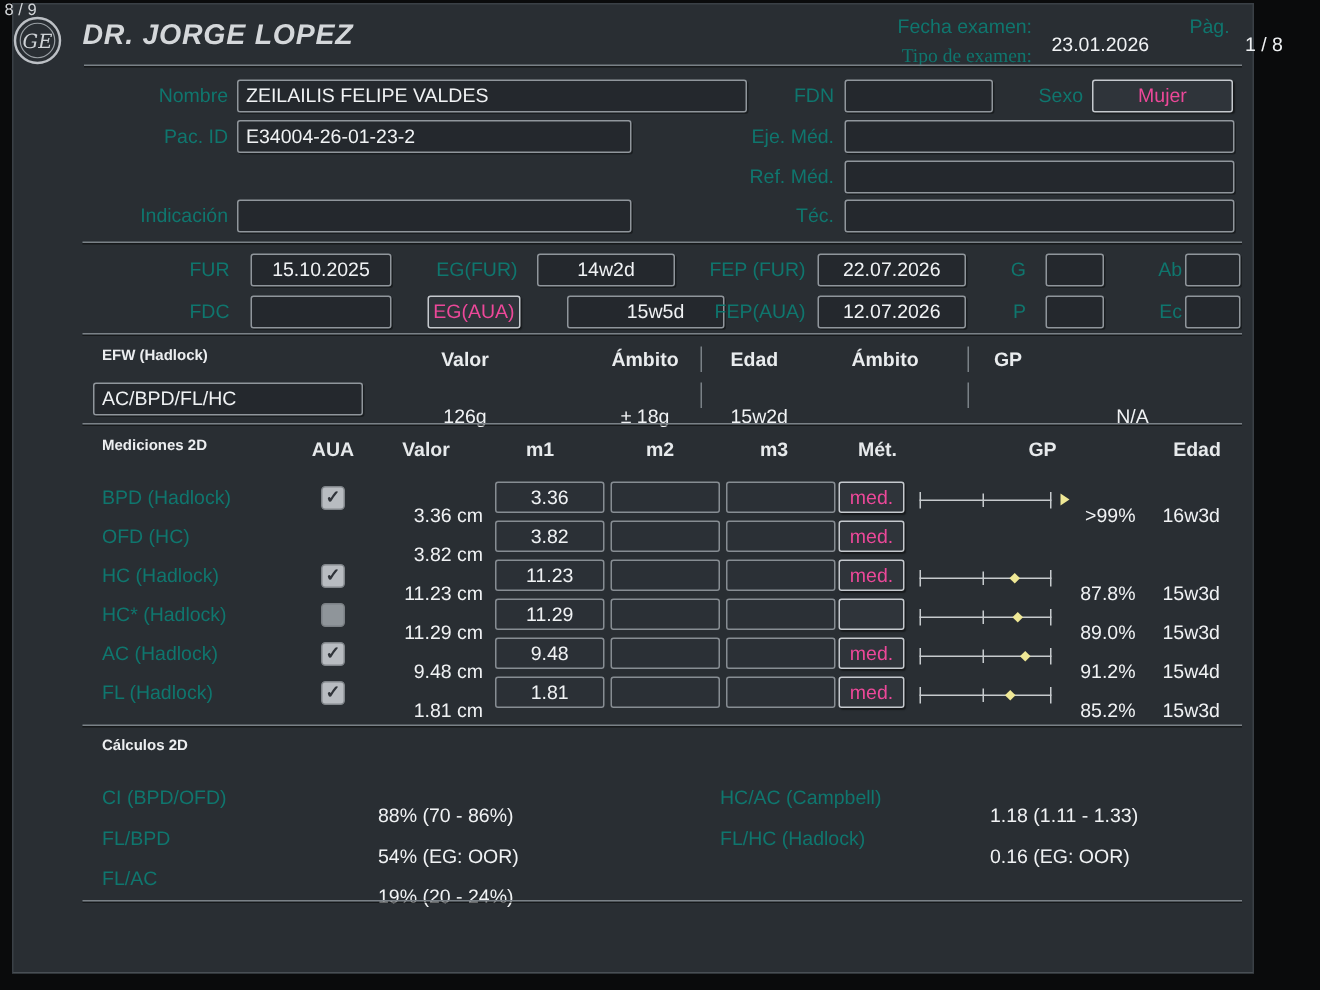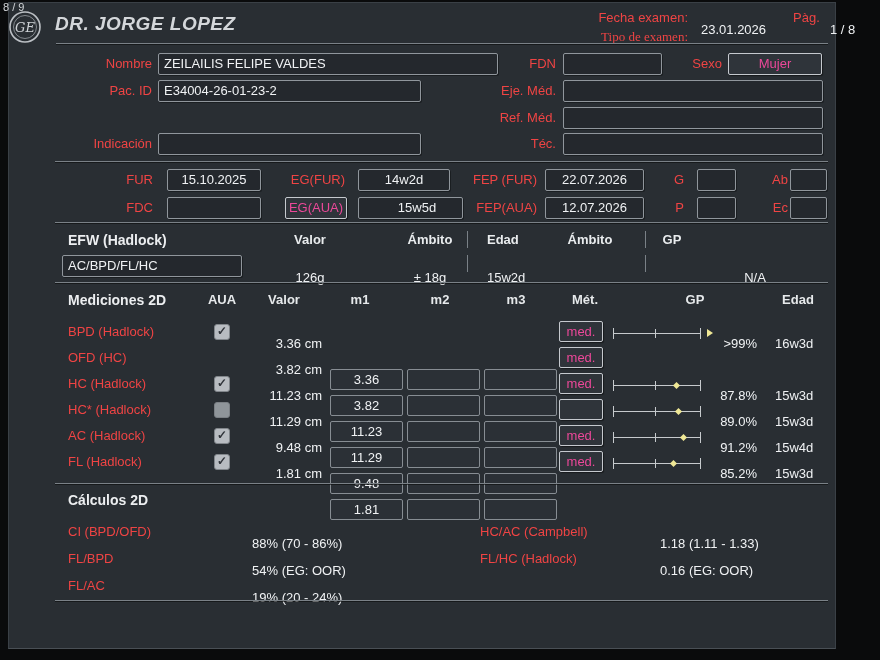--- a/index.html
+++ b/index.html
@@ -1,21 +1,21 @@
 <!DOCTYPE html>
 <html><head>
 <meta charset="utf-8">
 <style>
   html,body{margin:0;padding:0;background:#08090a;}
   .screen{position:relative;width:880px;height:660px;background:#0a0b0c;overflow:hidden;
           font-family:"Liberation Sans", sans-serif;color:#e9ecee;font-size:13px;}
   .panel-bg{position:absolute;left:8px;top:2px;width:826px;height:645px;background:#292e33;
             border:1px solid #3a4046;border-bottom-color:#494f55;}
   .abs{position:absolute;}
-  .lbl{color:#ef4444;}
+  .lbl{color:#0f766e;}
   .val{color:#f0f2f4;margin-top:12px;}
   .bold{font-weight:bold;}
   .tr{text-align:right;}
   .tc{text-align:center;}
   
   .field{position:absolute;height:20px;line-height:20px;background:#24282d;border:1px solid #90969c;
          border-radius:2px;padding:0 5px;box-shadow:1px 1px 0 rgba(0,0,0,0.35);color:#f0f2f4;overflow:hidden;white-space:nowrap;}
   .field.ctr{text-align:center;padding:0 2px;}
   .btn{position:absolute;height:20px;line-height:20px;background:#2f343a;border:1px solid #c5c9ce;
        border-radius:2px;text-align:center;box-shadow:1px 1px 1px rgba(0,0,0,0.45);color:#ec4899;overflow:hidden;white-space:nowrap;}
@@ -26,41 +26,41 @@
   .doctor{position:absolute;left:55px;top:13px;font-size:19px;font-weight:bold;font-style:italic;
           color:#d4d7da;letter-spacing:0.5px;}
   
   .trow{position:absolute;left:0;width:880px;height:26px;}
   .trow .cell{position:absolute;top:4px;}
   .t-label{left:68px;}
   .t-val{left:225px;width:97px;text-align:right;}
   .t-edad{left:775px;}
   .t-pct{left:688px;width:69px;text-align:right;}
   .mbox{position:absolute;top:1px;height:19px;line-height:19px;width:71px;background:#2b3036;
-        border:1px solid #878d93;border-radius:2px;text-align:center;color:#f0f2f4;margin-top:48px;}
+        border:1px solid #878d93;border-radius:2px;text-align:center;color:#f0f2f4;}
   .m1{left:330px;} .m2{left:407px;} .m3{left:484px;}
   .metbtn{position:absolute;top:1px;left:559px;width:42px;height:19px;line-height:19px;}
   
   .cb{position:absolute;left:214px;top:4px;width:14px;height:14px;border-radius:3px;}
   .cb.v-checked{background:#b8bcc1;border:1px solid #81868b;}
   .cb.v-checked::after{content:"\2713";position:absolute;left:2px;top:-1px;color:#30343a;font-size:12px;font-weight:bold;}
   .cb.v-unchecked{background:#8f959a;border:1px solid #7b8085;}
   
   .gpg{position:absolute;left:613px;top:0;width:88px;height:26px;}
   .gpg i{display:block;}
   .gpg .line{position:absolute;left:0;right:0;top:13px;height:1px;background:#c6cacd;}
   .gpg .tick{position:absolute;width:1px;background:#c6cacd;}
   .gpg .tick.end{top:8px;height:11px;}
   .gpg .tick.l{left:0;} .gpg .tick.r{right:0;}
   .gpg .tick.mid{top:9px;height:9px;left:48%;}
   .marker{position:absolute;}
   .marker.v-dot{top:11px;width:5px;height:5px;background:#efe896;transform:translateX(-2px) rotate(45deg);}
   .marker.v-arrow{left:100%;margin-left:6px;top:9px;width:0;height:0;
                   border-left:6px solid #efe896;border-top:4px solid transparent;border-bottom:4px solid transparent;}
-  .sect-title{font-weight:bold;font-size:14px;color:#eceef0;}
+  .sect-title{font-weight:bold;font-size:10px;color:#eceef0;}
   .th{position:absolute;top:292px;font-weight:bold;color:#e6e9eb;}
   .underl{text-decoration:underline;font-weight:bold;text-align:left;padding:0 5px;}
 </style>
 </head>
 <body>
 
 <div class="screen">
   <div class="panel-bg"></div>
 
   <div class="page-ind">8 / 9</div>
@@ -106,21 +106,21 @@
   <span class="abs lbl tr" style="left:433px;top:172px;width:104px;">FEP (FUR)</span>
   <div class="field ctr" style="left:545px;top:169px;width:93px;">22.07.2026</div>
   <span class="abs lbl tr" style="left:654px;top:172px;width:30px;">G</span>
   <div class="field ctr" style="left:697px;top:169px;width:33px;"></div>
   <span class="abs lbl tr" style="left:748px;top:172px;width:40px;">Ab</span>
   <div class="field ctr" style="left:790px;top:169px;width:31px;"></div>
 
   <span class="abs lbl tr" style="left:63px;top:200px;width:90px;">FDC</span>
   <div class="field ctr" style="left:167px;top:197px;width:88px;"></div>
   <div class="btn" style="left:285px;top:197px;width:60px;">EG(AUA)</div>
-  <div class="field ctr" style="left:358px;top:197px;width:86px;padding-left:15px;">15w5d</div>
+  <div class="field ctr" style="left:378px;top:197px;width:86px;padding-left:15px;">15w5d</div>
   <span class="abs lbl tr" style="left:433px;top:200px;width:104px;">FEP(AUA)</span>
   <div class="field ctr" style="left:545px;top:197px;width:93px;">12.07.2026</div>
   <span class="abs lbl tr" style="left:654px;top:200px;width:30px;">P</span>
   <div class="field ctr" style="left:697px;top:197px;width:33px;"></div>
   <span class="abs lbl tr" style="left:748px;top:200px;width:40px;">Ec</span>
   <div class="field ctr" style="left:790px;top:197px;width:31px;"></div>
 
   <div class="hline" style="left:55px;top:222px;width:773px;"></div>
 
   <span class="abs sect-title" style="left:68px;top:232px;">EFW (Hadlock)</span>

